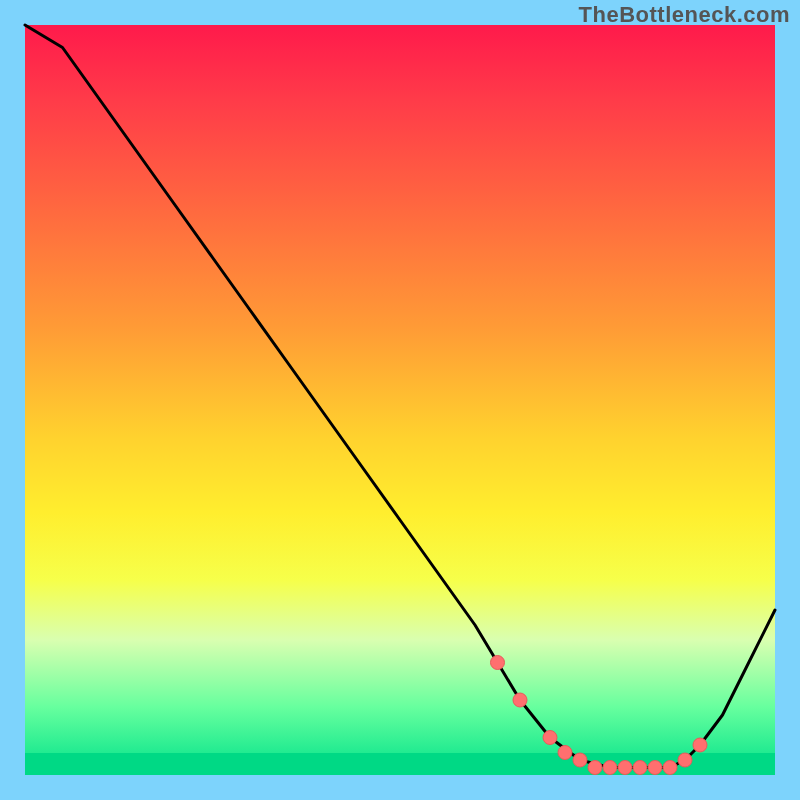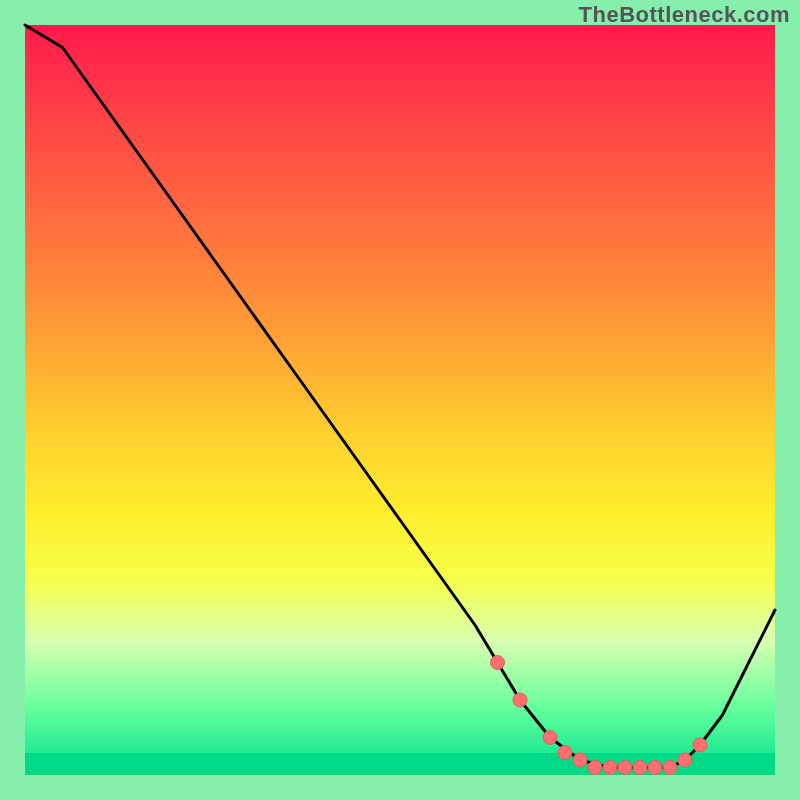--- a/index.html
+++ b/index.html
@@ -8,21 +8,21 @@
     width: 800px;
     height: 800px;
     background: #000;
     font-family: Arial, Helvetica, sans-serif;
     overflow: hidden;
   }
   .stage {
     position: relative;
     width: 800px;
     height: 800px;
-    background: #86efac;
+    background: #7dd3fc;
   }
   .watermark {
     position: absolute;
     top: 2px;
     right: 10px;
     color: #555;
     font-size: 22px;
     font-weight: 600;
     letter-spacing: 0.5px;
     z-index: 30;

